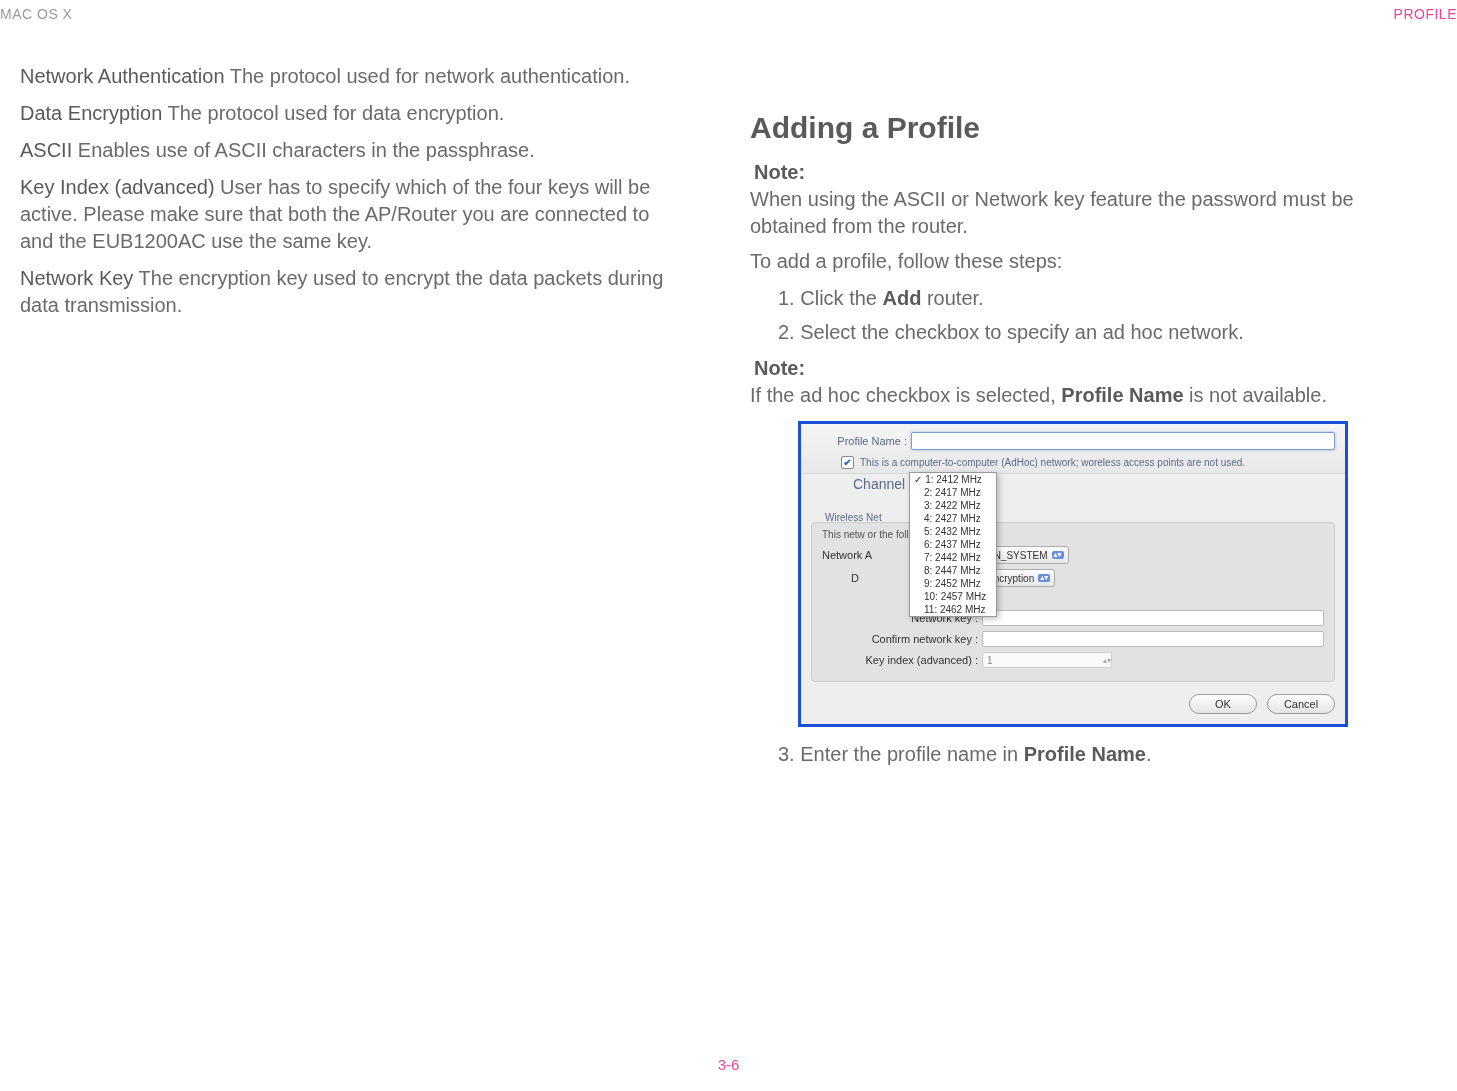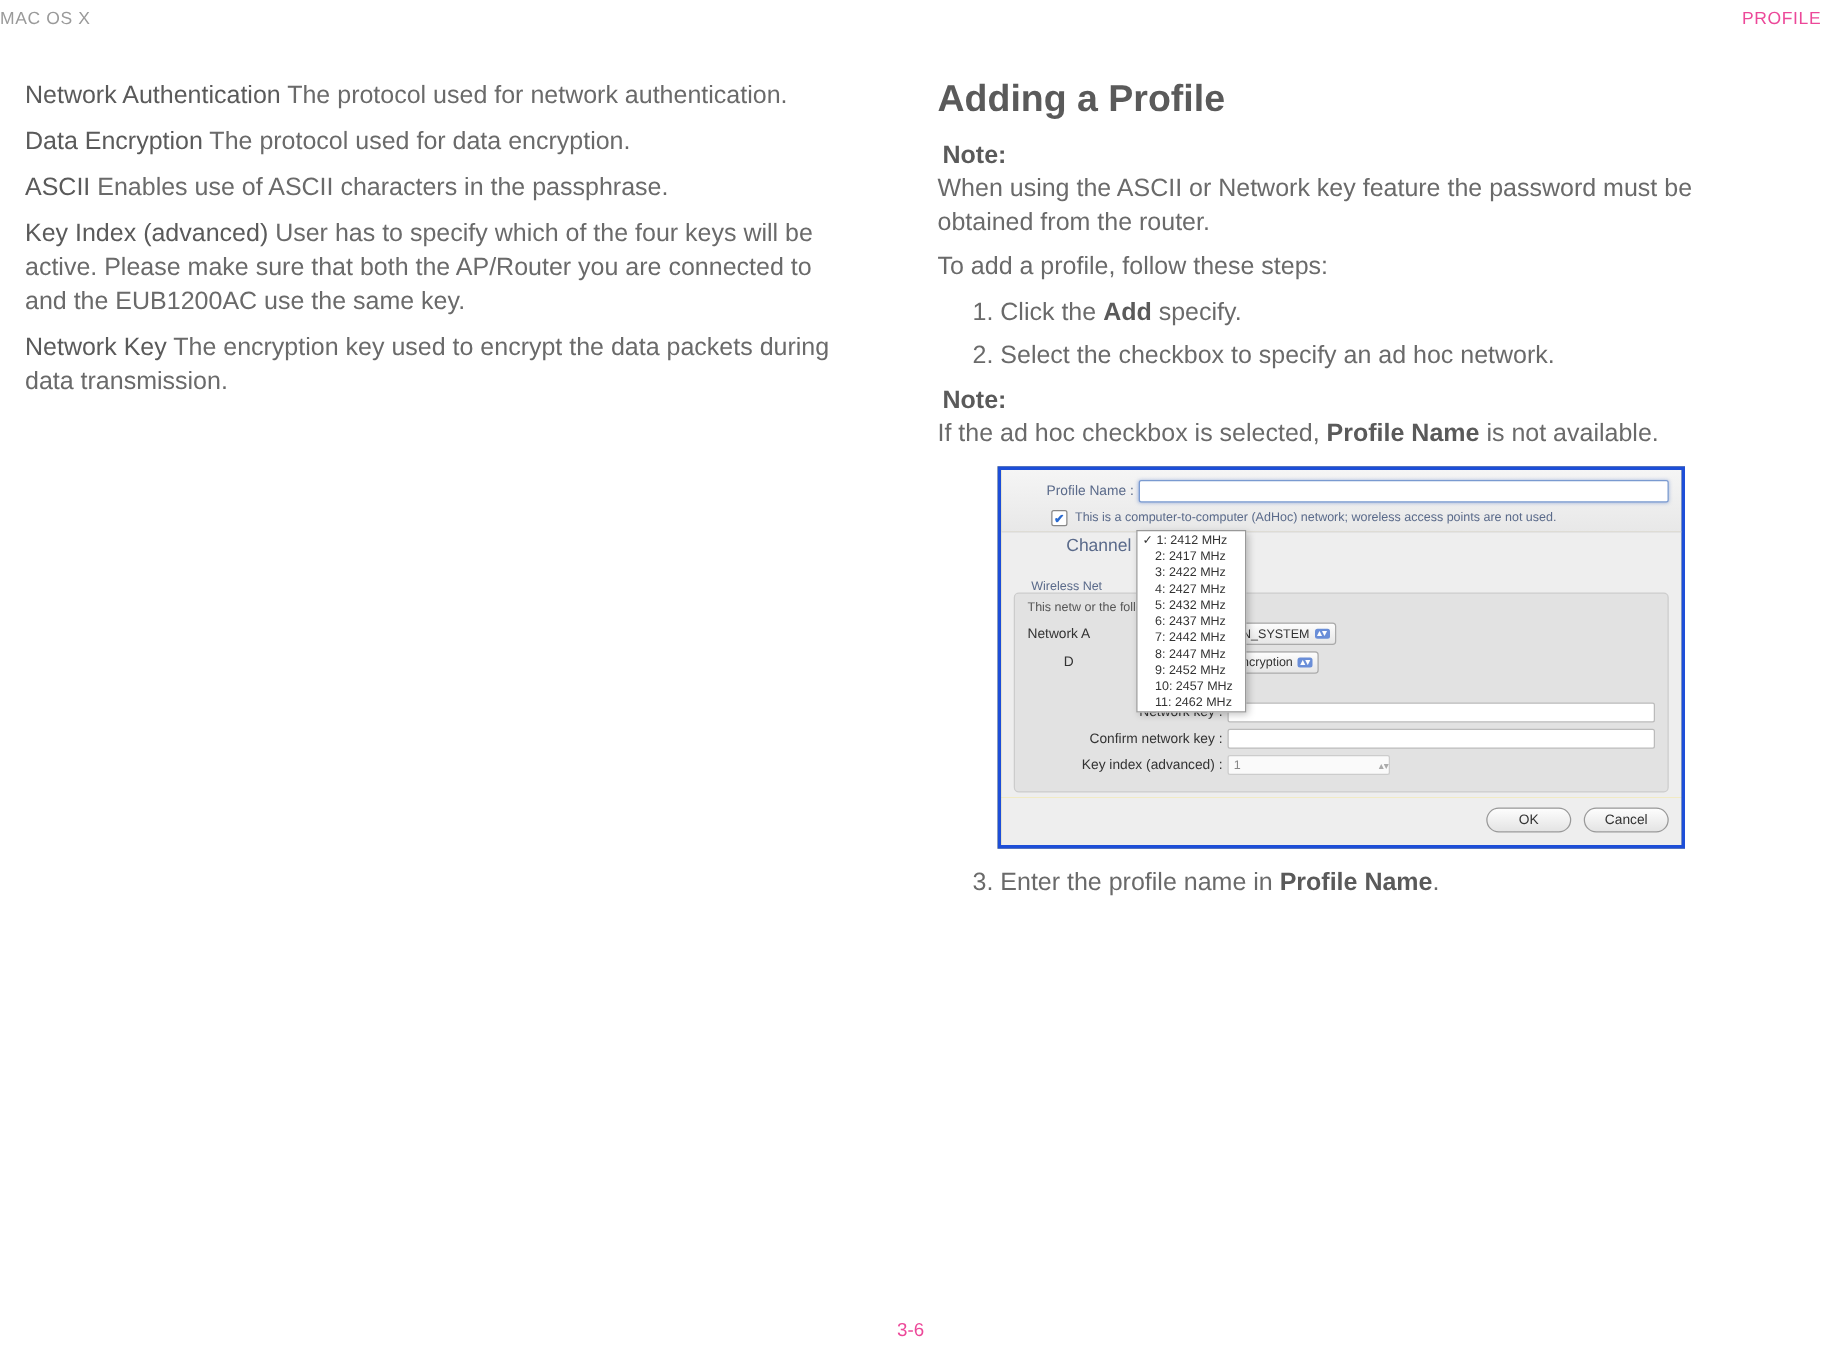--- a/index.html
+++ b/index.html
@@ -45,20 +45,21 @@
     }
     .col-left p .term {
       font-weight: normal;
       color: #5a5a5a;
     }
     .col-right h1 {
       font-size: 30px;
       font-weight: bold;
       color: #5a5a5a;
       margin-bottom: 16px;
+      margin-top: 48px;
     }
     .note-label {
       font-size: 20px;
       font-weight: bold;
       color: #5a5a5a;
       margin-bottom: 2px;
       margin-left: 4px;
     }
     .note-body {
       font-size: 20px;
@@ -298,21 +299,21 @@
 
   <div class="col col-right">
     <h1>Adding a Profile</h1>
 
     <div class="note-label">Note:</div>
     <div class="note-body">When using the ASCII or Network key feature the password must be obtained from the router.</div>
 
     <div class="intro">To add a profile, follow these steps:</div>
 
     <ol class="steps">
-      <li><span class="num">1.</span> <span>Click the </span><span class="bold">Add</span><span> specify.</span></li>
+      <li><span class="num">1.</span> <span>Click the </span><span class="bold">Add</span><span> router.</span></li>
       <li><span class="num">2.</span> <span>Select the checkbox to specify an ad hoc network.</span></li>
     </ol>
 
     <div class="note-label">Note:</div>
     <div class="note-body">
       <span>If the ad hoc checkbox is selected, </span><span class="bold">Profile Name</span><span> is not available.</span>
     </div>
 
     <div class="screenshot">
       <div class="ss-top">

